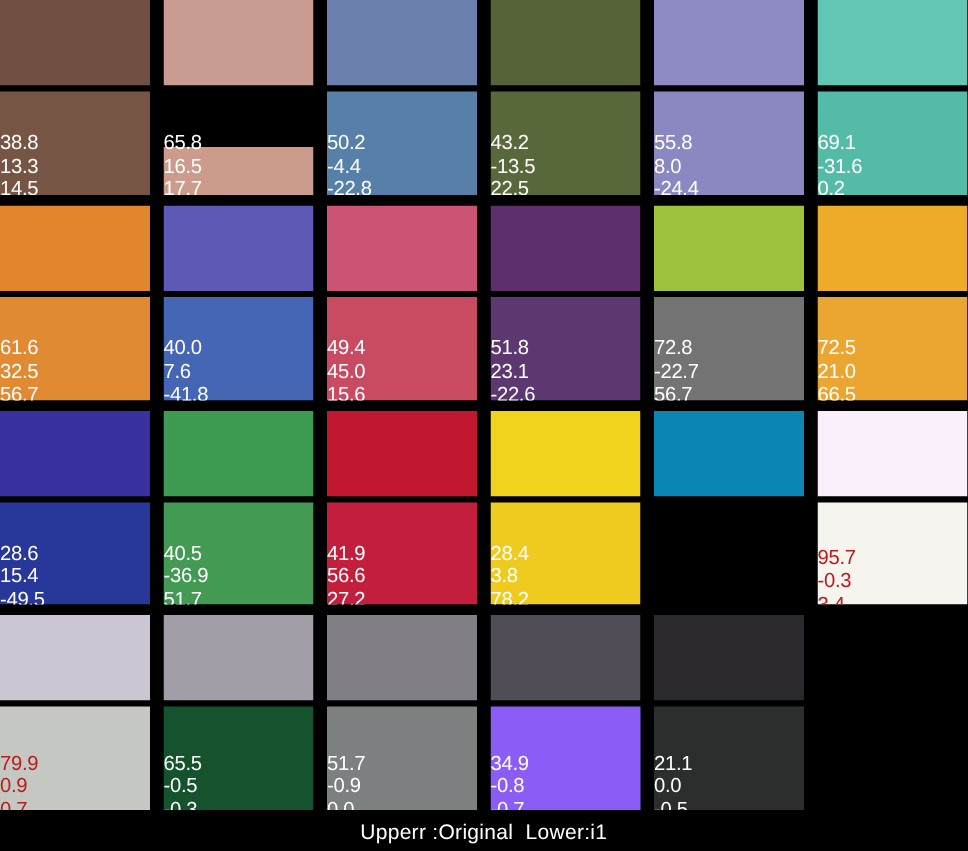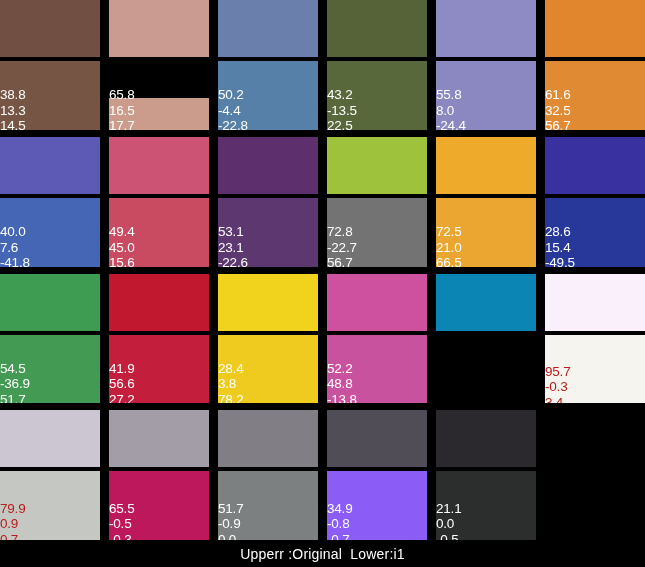--- a/index.html
+++ b/index.html
@@ -131,20 +131,27 @@
         </div>
       </div>
       <div class="patch">
         <div class="patch-upper" style="background: rgb(141, 138, 196);"></div>
         <div class="patch-divider"></div>
         <div class="patch-lower" style="background: rgb(139, 135, 192); padding-left: 36px;">
           <div class="lab-readout readout-light"><span>55.8</span><span>8.0</span><span>-24.4</span></div>
         </div>
       </div>
       <div class="patch">
+        <div class="patch-upper" style="background: rgb(99, 198, 180);"></div>
+        <div class="patch-divider"></div>
+        <div class="patch-lower" style="background: rgb(85, 187, 169);">
+          <div class="lab-readout readout-light"><span>69.1</span><span>-31.6</span><span>0.2</span></div>
+        </div>
+      </div>
+      <div class="patch">
         <div class="patch-upper" style="background: rgb(226, 134, 46);"></div>
         <div class="patch-divider"></div>
         <div class="patch-lower" style="background: rgb(224, 138, 51); padding-left: 43px;">
           <div class="lab-readout readout-light"><span>61.6</span><span>32.5</span><span>56.7</span></div>
         </div>
       </div>
       <div class="patch">
         <div class="patch-upper" style="background: rgb(93, 90, 182);"></div>
         <div class="patch-divider"></div>
         <div class="patch-lower" style="background: rgb(69, 102, 180);">
@@ -155,21 +162,21 @@
         <div class="patch-upper" style="background: rgb(204, 83, 115);"></div>
         <div class="patch-divider"></div>
         <div class="patch-lower" style="background: rgb(200, 75, 98);">
           <div class="lab-readout readout-light"><span>49.4</span><span>45.0</span><span>15.6</span></div>
         </div>
       </div>
       <div class="patch">
         <div class="patch-upper" style="background: rgb(93, 47, 108);"></div>
         <div class="patch-divider"></div>
         <div class="patch-lower" style="background: rgb(93, 55, 112);">
-          <div class="lab-readout readout-light"><span>53.1</span><span>23.1</span><span>-22.6</span></div>
+          <div class="lab-readout readout-light"><span>51.8</span><span>23.1</span><span>-22.6</span></div>
         </div>
       </div>
       <div class="patch">
         <div class="patch-upper" style="background: rgb(158, 194, 60);"></div>
         <div class="patch-divider"></div>
         <div class="patch-lower" style="background: #737373;">
           <div class="lab-readout readout-light"><span>72.8</span><span>-22.7</span><span>56.7</span></div>
         </div>
       </div>
       <div class="patch">
@@ -183,66 +190,59 @@
         <div class="patch-upper" style="background: rgb(58, 49, 161);"></div>
         <div class="patch-divider"></div>
         <div class="patch-lower" style="background: rgb(39, 56, 154);">
           <div class="lab-readout readout-light"><span>28.6</span><span>15.4</span><span>-49.5</span></div>
         </div>
       </div>
       <div class="patch">
         <div class="patch-upper" style="background: rgb(61, 155, 82);"></div>
         <div class="patch-divider"></div>
         <div class="patch-lower" style="background: rgb(67, 154, 82);">
-          <div class="lab-readout readout-light"><span>54.5</span><span>-36.9</span><span>51.7</span></div>
+          <div class="lab-readout readout-light"><span>40.5</span><span>-36.9</span><span>51.7</span></div>
         </div>
       </div>
       <div class="patch">
         <div class="patch-upper" style="background: rgb(194, 24, 47);"></div>
         <div class="patch-divider"></div>
         <div class="patch-lower" style="background: rgb(195, 31, 60);">
           <div class="lab-readout readout-light"><span>41.9</span><span>56.6</span><span>27.2</span></div>
         </div>
       </div>
       <div class="patch">
         <div class="patch-upper" style="background: rgb(241, 210, 29);"></div>
         <div class="patch-divider"></div>
         <div class="patch-lower" style="background: rgb(238, 203, 30);">
           <div class="lab-readout readout-light"><span>28.4</span><span>3.8</span><span>78.2</span></div>
         </div>
       </div>
       <div class="patch">
-        <div class="patch-upper" style="background: rgb(205, 81, 159);"></div>
-        <div class="patch-divider"></div>
-        <div class="patch-lower" style="background: rgb(201, 82, 158);">
-          <div class="lab-readout readout-light"><span>52.2</span><span>48.8</span><span>-13.8</span></div>
-        </div>
-      </div>
-      <div class="patch">
         <div class="patch-upper" style="background: rgb(11, 133, 179);"></div>
         <div class="patch-divider"></div>
       </div>
       <div class="patch row-gray">
         <div class="patch-upper" style="background: rgb(250, 240, 251);"></div>
         <div class="patch-divider"></div>
         <div class="patch-lower" style="background: rgb(246, 244, 238);">
           <div class="lab-readout readout-dark"><span>95.7</span><span>-0.3</span><span>3.4</span></div>
         </div>
       </div>
       <div class="patch row-gray">
         <div class="patch-upper" style="background: rgb(203, 198, 210);"></div>
         <div class="patch-divider"></div>
         <div class="patch-lower" style="background: rgb(197, 200, 194);">
           <div class="lab-readout readout-dark"><span>79.9</span><span>0.9</span><span>0.7</span></div>
         </div>
       </div>
       <div class="patch row-gray">
         <div class="patch-upper" style="background: rgb(163, 157, 168);"></div>
         <div class="patch-divider"></div>
-        <div class="patch-lower" style="background: #be185d;">
+        <div class="patch-lower" style="background: #14532d;">
           <div class="lab-readout readout-light"><span>65.5</span><span>-0.5</span><span>-0.3</span></div>
         </div>
       </div>
       <div class="patch row-gray">
         <div class="patch-upper" style="background: rgb(129, 126, 133);"></div>
         <div class="patch-divider"></div>
         <div class="patch-lower" style="background: rgb(125, 128, 128);">
           <div class="lab-readout readout-light"><span>51.7</span><span>-0.9</span><span>0.0</span></div>
         </div>
       </div>

